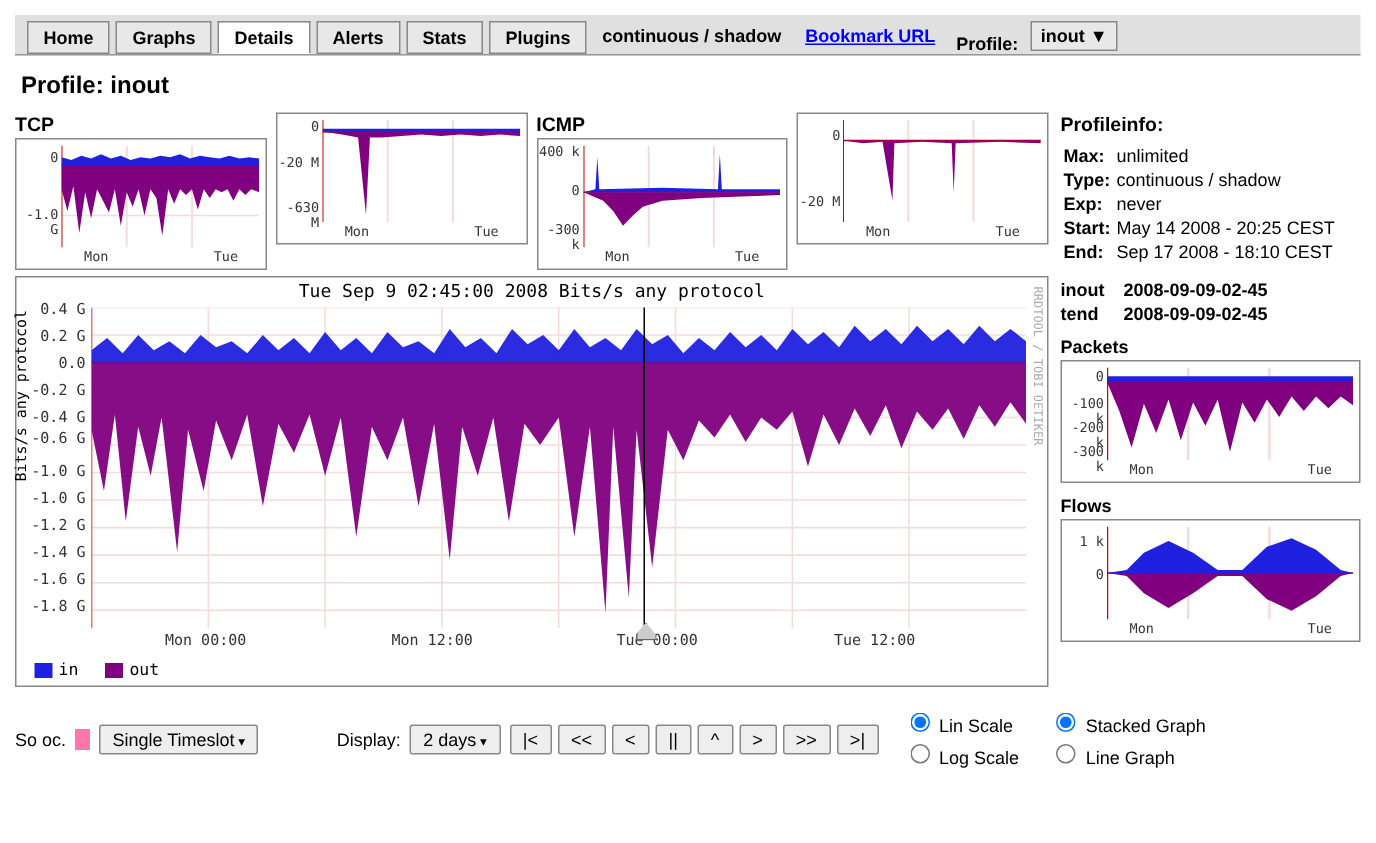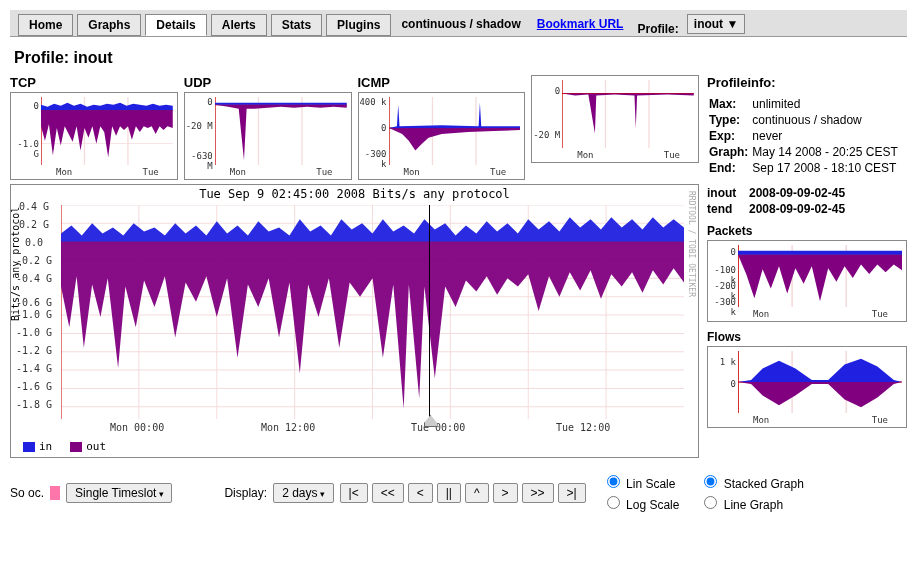--- a/index.html
+++ b/index.html
@@ -53,21 +53,21 @@
   .mini-row { display: flex; gap: 6px; }
   .mini-col { flex: 1; }
   .mini-col h4 { margin: 0 0 2px 0; font-size: 13px; font-weight: bold; }
   .chart-box { border: 1px solid #888; background: #fff; position: relative; font-family: monospace; font-size: 9px; }
   .mini-chart { height: 86px; }
   .chart-body { position: absolute; left: 30px; right: 4px; top: 4px; bottom: 14px; }
   .chart-body-big { position: absolute; left: 50px; right: 14px; top: 20px; bottom: 38px; }
   .grid-light line { stroke: #f5dcdc; stroke-width: 1; }
   .axis line, .axis path { stroke: #c00; stroke-width: 1; fill:none; }
   .ylabel { position: absolute; left: 0; width: 28px; text-align: right; color: #333; }
-  .ylabel-big { position: absolute; left: 0; width: 46px; text-align: center; color: #333; font-size: 10px; }
+  .ylabel-big { position: absolute; left: 0; width: 46px; text-align: right; color: #333; font-size: 10px; }
   .xlabel { position: absolute; bottom: 2px; color: #333; font-size: 9px; }
   .xlabel-big { position: absolute; bottom: 24px; color: #333; font-size: 10px; }
   .chart-title-big { position: absolute; left:0; right:0; top: 2px; text-align: center; font-family: monospace; font-size: 12px; }
   .big-chart { height: 272px; margin-top: 4px; }
   .bits-label { position: absolute; left: 4px; top: 50%; transform: translateY(-50%) rotate(-90deg); transform-origin: left center; font-family: monospace; font-size: 10px; white-space: nowrap; }
   .legend { position: absolute; left: 12px; bottom: 4px; display: flex; gap: 18px; font-family: monospace; font-size: 11px; align-items: center; }
   .legend-swatch { display: inline-block; width: 12px; height: 10px; margin-right: 4px; vertical-align: middle; }
   .rrd-label { position: absolute; right: 2px; top: 6px; writing-mode: vertical-rl; font-size: 8px; color: #aaa; font-family: monospace; }
   .profileinfo h4 { margin: 0 0 6px 0; font-size: 13px; }
   .profileinfo table { font-size: 12px; border-collapse: collapse; }
@@ -134,21 +134,20 @@
                   <line x1="0" y1="0" x2="0" y2="70"></line>
                 </g>
               <polygon fill="#2020e0" points="0,14 0,8 5,10 10,7 15,9 20,6 25,9 30,7 35,10 40,8 45,9 50,7 55,8 60,6 65,9 70,7 75,8 80,9 85,7 90,9 95,8 100,9 100,14"></polygon>
               <polygon fill="#800080" points="0,14 0,30 3,45 6,28 9,60 12,32 15,50 18,30 21,38 24,46 27,30 30,55 33,32 36,42 39,30 42,48 45,30 48,36 51,62 54,30 57,40 60,30 63,34 66,30 69,44 72,30 75,36 78,30 81,32 84,30 87,38 90,30 93,34 96,30 100,32 100,14"></polygon>
             </svg>
           </div>
         </div>
       </div>
 
       <div class="mini-col">
-        <h4>UDP</h4>
         <div class="chart-box mini-chart">
           <span class="ylabel" style="top:4px">0</span>
           <span class="ylabel" style="top:28px">-20 M</span>
           <span class="ylabel" style="top:58px">-630 M</span>
           <span class="xlabel" style="left:45px">Mon</span>
           <span class="xlabel" style="right:18px">Tue</span>
           <div class="chart-body">
             <svg width="100%" height="100%" viewBox="0 0 100 70" preserveAspectRatio="none">
               <g class="grid-light">
                   <line x1="0" y1="8" x2="100" y2="8"></line>
@@ -218,21 +217,21 @@
 
     <div class="chart-box big-chart">
       <div class="chart-title-big">Tue Sep  9 02:45:00 2008 Bits/s any protocol</div>
       <div class="bits-label">Bits/s any protocol</div>
       <div class="rrd-label">RRDTOOL / TOBI OETIKER</div>
       <span class="ylabel-big" style="top:16px">0.4 G</span>
       <span class="ylabel-big" style="top:34px">0.2 G</span>
       <span class="ylabel-big" style="top:52px">0.0</span>
       <span class="ylabel-big" style="top:70px">-0.2 G</span>
       <span class="ylabel-big" style="top:88px">-0.4 G</span>
-      <span class="ylabel-big" style="top:112px">-0.6 G</span>
+      <span class="ylabel-big" style="top:102px">-0.6 G</span>
       <span class="ylabel-big" style="top:124px">-1.0 G</span>
       <span class="ylabel-big" style="top:142px">-1.0 G</span>
       <span class="ylabel-big" style="top:160px">-1.2 G</span>
       <span class="ylabel-big" style="top:178px">-1.4 G</span>
       <span class="ylabel-big" style="top:196px">-1.6 G</span>
       <span class="ylabel-big" style="top:214px">-1.8 G</span>
 
       <span class="xlabel-big" style="left:99px">Mon 00:00</span>
       <span class="xlabel-big" style="left:250px">Mon 12:00</span>
       <span class="xlabel-big" style="left:400px">Tue 00:00</span>
@@ -293,21 +292,21 @@
             </tr>
         <tr>
               <td>Type:</td>
               <td>continuous / shadow</td>
             </tr>
         <tr>
               <td>Exp:</td>
               <td>never</td>
             </tr>
         <tr>
-              <td>Graph:</td>
+              <td>Start:</td>
               <td>May 14 2008 - 20:25 CEST</td>
             </tr>
         <tr>
               <td>End:</td>
               <td>Sep 17 2008 - 18:10 CEST</td>
             </tr>
       </tbody>
         </table>
     </div>
 

